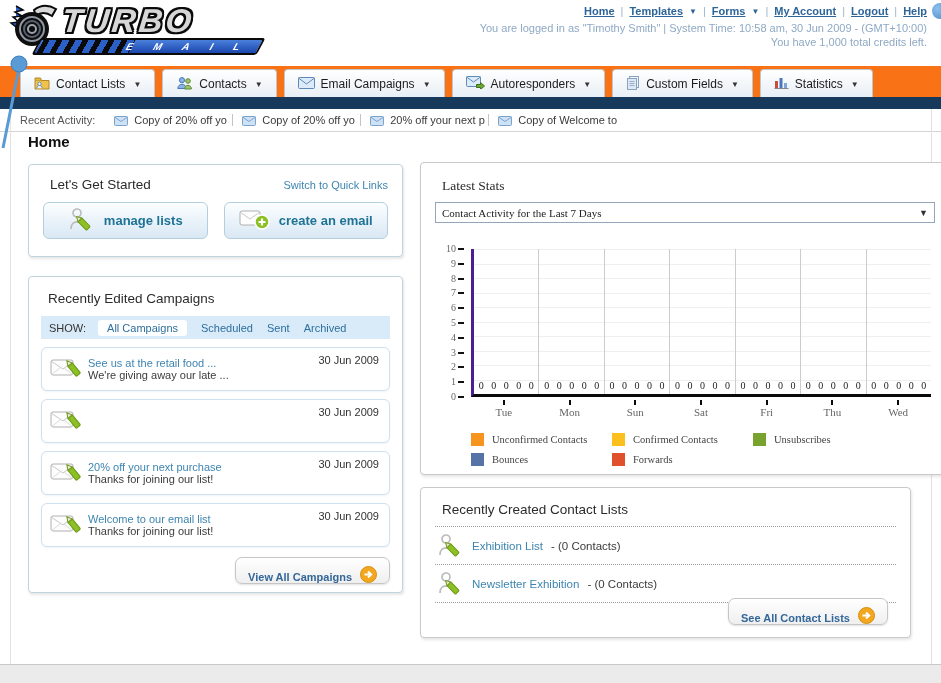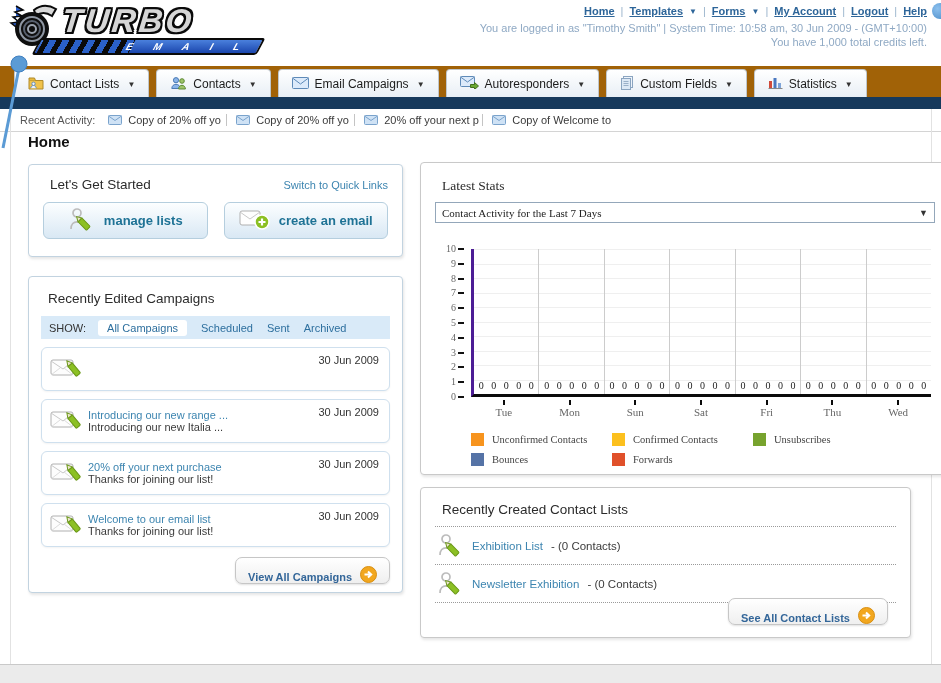--- a/index.html
+++ b/index.html
@@ -28,33 +28,33 @@
   .login-line { position:absolute; top:22px; right:14px; font-size:11px; color:#8fa9c4; }
   .credits-line { position:absolute; top:36px; right:14px; font-size:11px; color:#8fa9c4; }
   .corner-dot { position:absolute; top:3px; right:-7px; width:16px; height:16px;
     border-radius:50%; background:radial-gradient(circle at 35% 35%, #8cc0ee, #4a8cc8); }
 
   
   .pin-svg { position:absolute; left:0; top:52px; z-index:6; pointer-events:none; }
 
   
   .tabbar { position:absolute; top:66px; left:0; width:941px; height:32px;
-    padding-left:14px; display:flex; align-items:flex-end; gap:7px; background:#a16207; }
+    padding-left:20px; display:flex; align-items:flex-end; gap:7px; background:#f97316; }
   .tab { display:flex; align-items:center; gap:6px; height:29px; padding:0 13px;
     border:1px solid #bfc6cc; border-bottom:none; border-radius:4px 4px 0 0;
     background:linear-gradient(#ffffff,#e7eef5); font-size:12px; color:#1c1c1c; cursor:pointer; }
   .tab .caret { font-size:8px; color:#333; margin-left:2px; }
   .navybar { position:absolute; top:97px; left:0; width:941px; height:12px; background:#16395c; }
 
   
   .activity { position:absolute; top:109px; left:0; width:941px; height:23px;
     display:flex; align-items:center; padding-left:20px; font-size:11px; color:#555;
     border-bottom:1px solid #d4d4d4; background:#fff; }
-  .activity-label { margin-right:4px; }
-  .activity-item { display:flex; align-items:center; gap:6px; padding:0 9px;
+  .activity-label { margin-right:10px; }
+  .activity-item { display:flex; align-items:flex-end; gap:6px; padding:0 9px;
     border-right:1px solid #c4c4c4; color:#3a3a3a; cursor:pointer; max-width:128px;
     white-space:nowrap; overflow:hidden; }
   .activity-item:last-child { border-right:none; }
 
   
   .content-frame { position:absolute; left:10px; right:9px; top:109px; bottom:19px;
     border-left:1px solid #e2e2e2; border-right:1px solid #e2e2e2; pointer-events:none; }
   .footer-strip { position:absolute; left:0; right:0; bottom:0; height:19px;
     background:#ebebeb; border-top:1px solid #c9c9c9; }
 
@@ -327,36 +327,36 @@
       <div class="camp-item">
         <span class="camp-icon"><svg width="32" height="27">
             <rect x="1" y="6" width="22" height="15" rx="2" fill="#fdfdfd" stroke="#b0b0b0"></rect>
             <path d="M1 7l12 8 10-8" fill="none" stroke="#c8c8c8"></path>
             <path d="M1 21l9-7M23 21l-9-7" stroke="#dcdcdc"></path>
             <g transform="rotate(140 22 13)">
               <rect x="19.2" y="3" width="5.6" height="13" rx="1" fill="#8cc024" stroke="#6a9718"></rect>
               <path d="M19.2 16l2.8 5 2.8-5z" fill="#ece4cc" stroke="#6a9718"></path>
             </g>
           </svg></span>
+        <div class="camp-text">
+          <div class="camp-title">See us at the retail food ...</div>
+          <div class="camp-sub">We're giving away our late ...</div>
+        </div>
         <div class="camp-date">30 Jun 2009</div>
       </div>
       <div class="camp-item">
         <span class="camp-icon"><svg width="32" height="27">
             <rect x="1" y="6" width="22" height="15" rx="2" fill="#fdfdfd" stroke="#b0b0b0"></rect>
             <path d="M1 7l12 8 10-8" fill="none" stroke="#c8c8c8"></path>
             <path d="M1 21l9-7M23 21l-9-7" stroke="#dcdcdc"></path>
             <g transform="rotate(140 22 13)">
               <rect x="19.2" y="3" width="5.6" height="13" rx="1" fill="#8cc024" stroke="#6a9718"></rect>
               <path d="M19.2 16l2.8 5 2.8-5z" fill="#ece4cc" stroke="#6a9718"></path>
             </g>
           </svg></span>
-        <div class="camp-text">
-          <div class="camp-title">Introducing our new range ...</div>
-          <div class="camp-sub">Introducing our new Italia ...</div>
-        </div>
         <div class="camp-date">30 Jun 2009</div>
       </div>
       <div class="camp-item">
         <span class="camp-icon"><svg width="32" height="27">
             <rect x="1" y="6" width="22" height="15" rx="2" fill="#fdfdfd" stroke="#b0b0b0"></rect>
             <path d="M1 7l12 8 10-8" fill="none" stroke="#c8c8c8"></path>
             <path d="M1 21l9-7M23 21l-9-7" stroke="#dcdcdc"></path>
             <g transform="rotate(140 22 13)">
               <rect x="19.2" y="3" width="5.6" height="13" rx="1" fill="#8cc024" stroke="#6a9718"></rect>
               <path d="M19.2 16l2.8 5 2.8-5z" fill="#ece4cc" stroke="#6a9718"></path>

